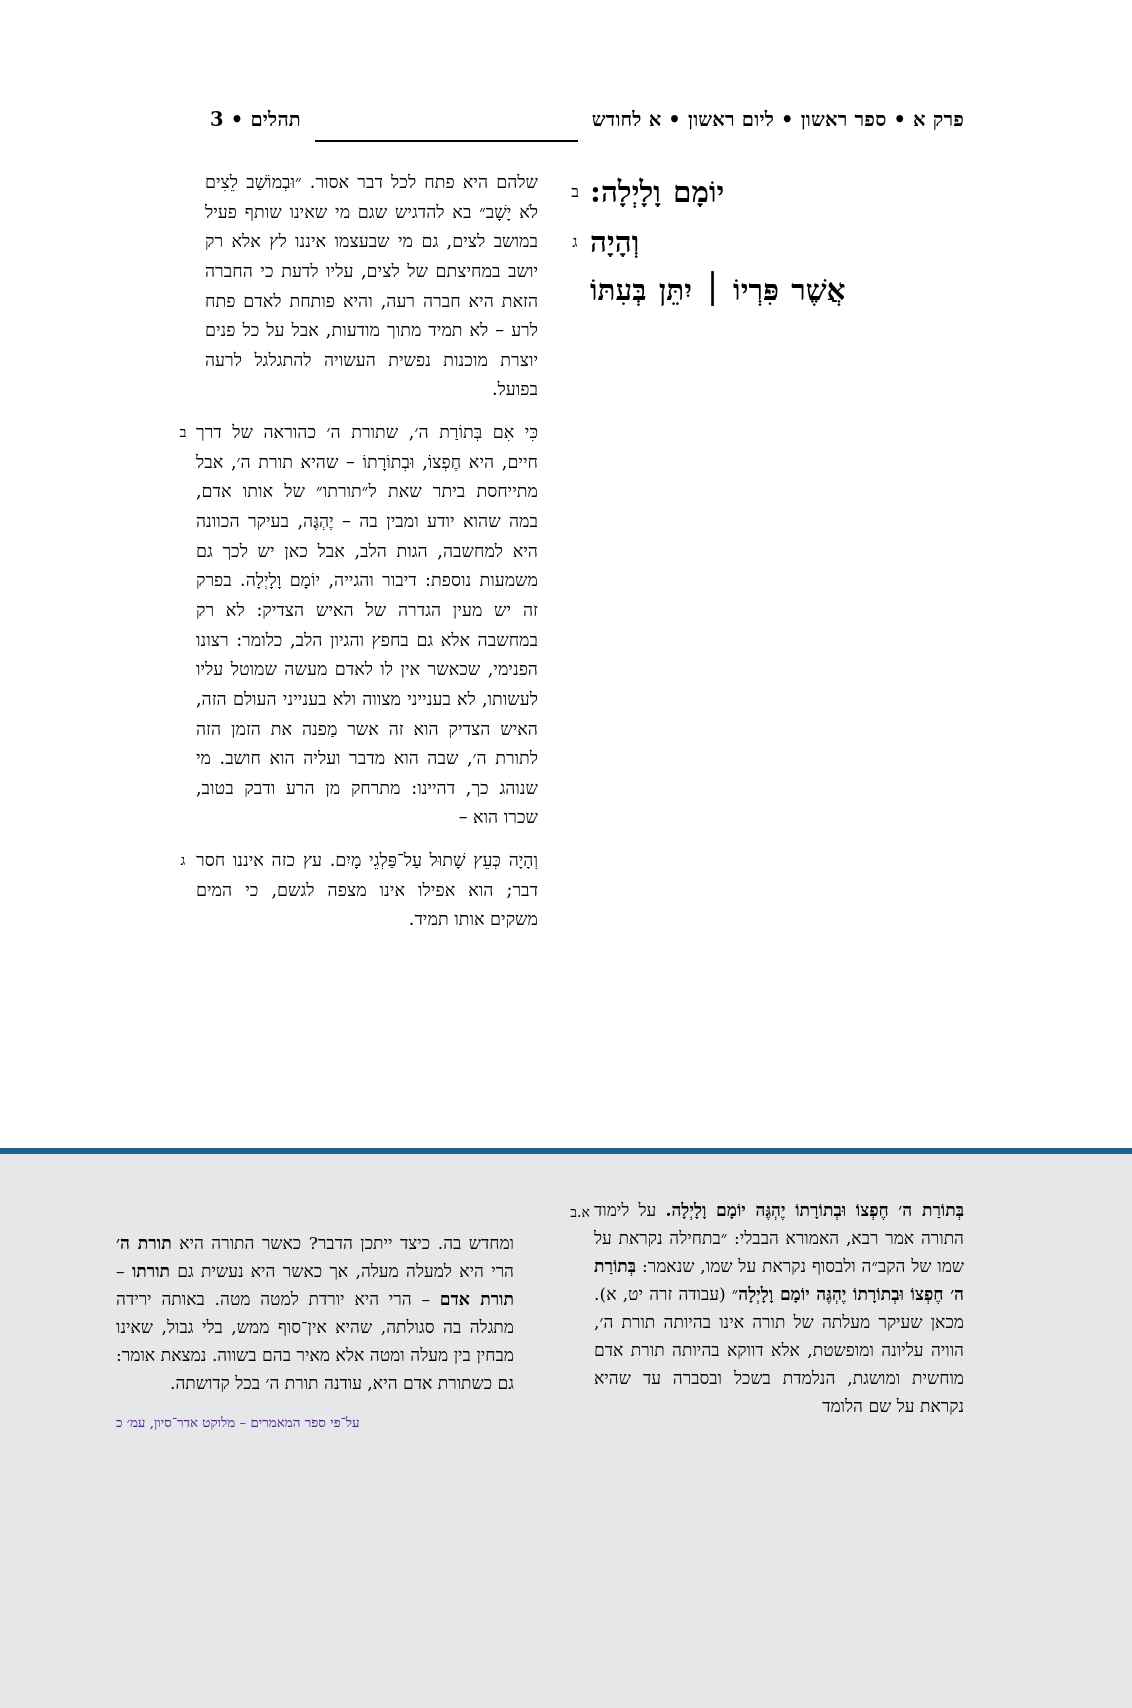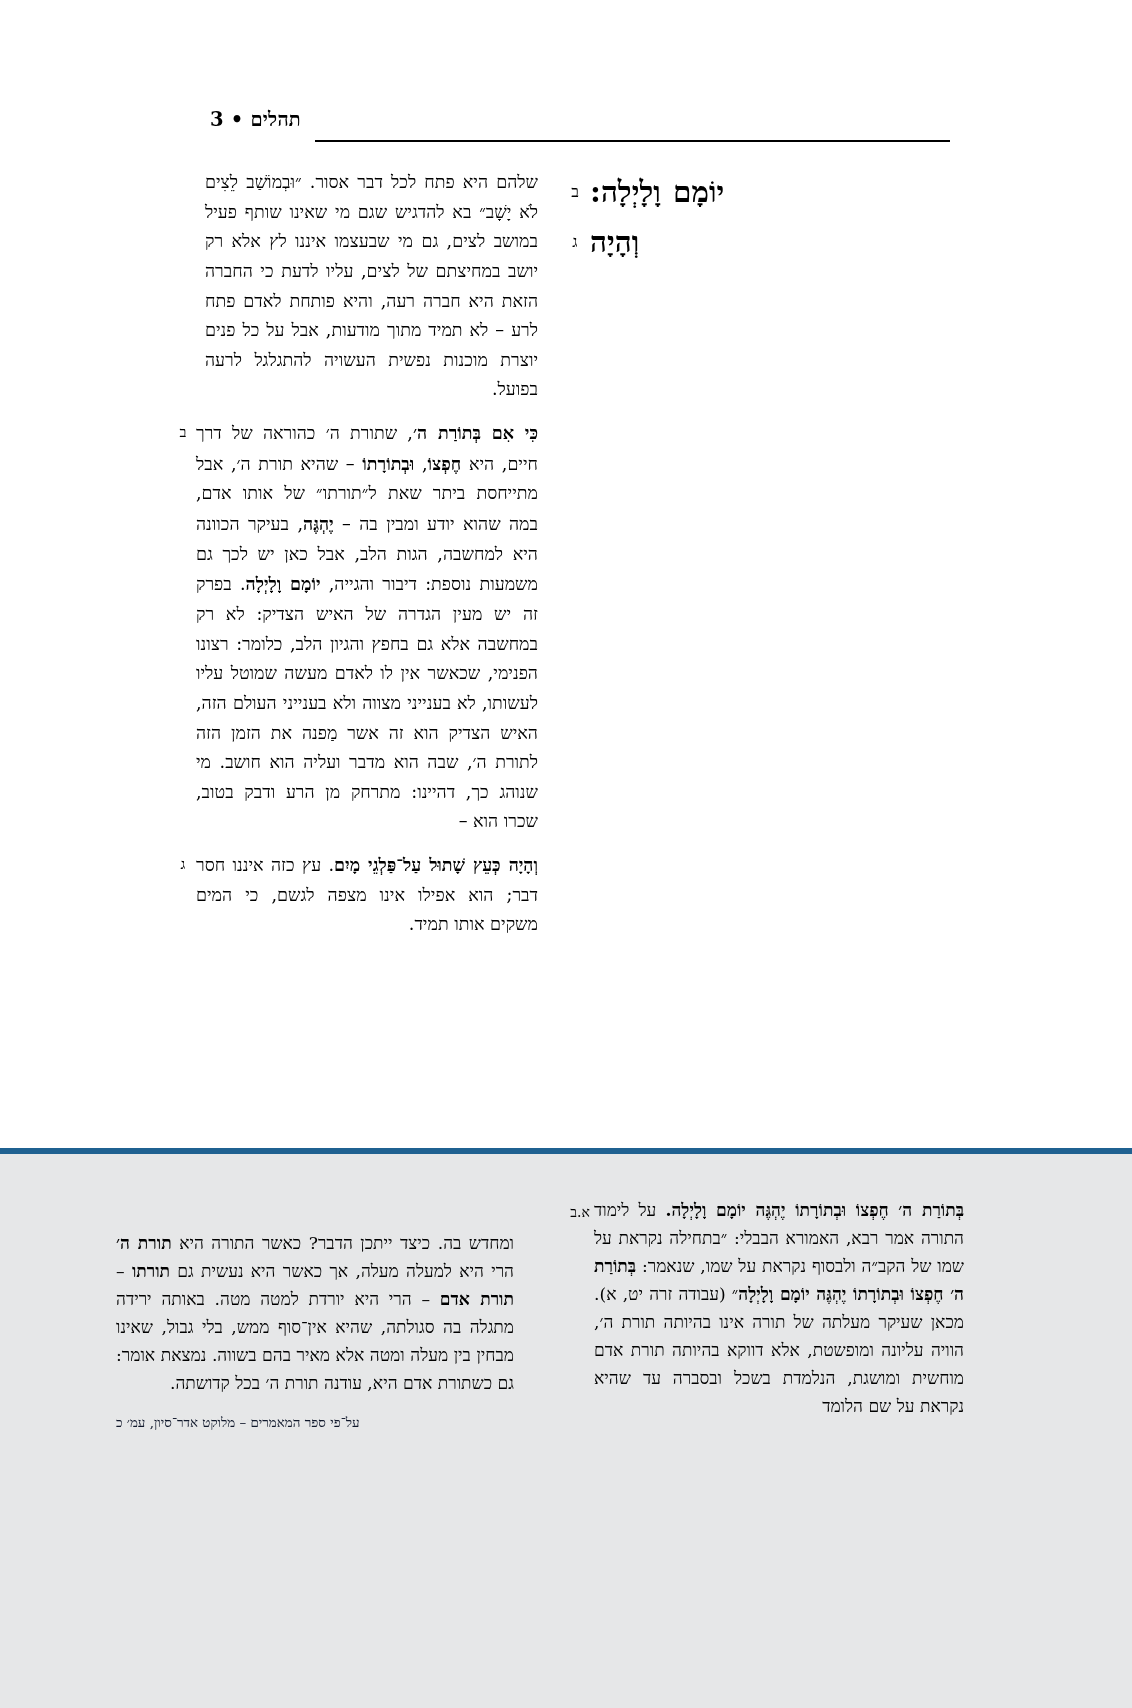--- a/index.html
+++ b/index.html
@@ -135,21 +135,21 @@
     text-align: justify;
     text-align-last: right;
     direction: rtl;
     hyphens: none;
   }
   .comm-body.first-para {
     text-align: justify;
     margin-left: 9px;
   }
   b.lemma {
-    font-weight: 700;
+    font-weight: 400;
     margin-top: 8px;
   }
 
   
   .bottom-rule {
     position: absolute;
     left: 0;
     right: 0;
     top: 1148px;
     height: 6px;
@@ -214,48 +214,50 @@
     text-align: justify;
     text-align-last: right;
     direction: rtl;
   }
   .source-line {
     margin-top: 18px;
     font-family: "DejaVu Serif", "Liberation Serif", serif;
     font-size: 13.4px;
     text-align: left;
     direction: rtl;
-    color: #0f172a;
+    color: #4c1d95;
   }
   .bold-lemma { font-weight: 700; }
 </style>
 </head>
 <body>
 
 <div class="page">
 
   <div class="running-head">
+    <span class="rh-right">פרק א • ספר ראשון • ליום ראשון • א לחודש</span>
     <span class="rh-rule"></span>
     <span class="rh-left">תהלים • 3</span>
   </div>
 
   <div class="body-area">
 
     <div class="scripture-col">
 
       <div class="verse-block">
         <div class="verse-text">
           <div>יוֹמָם וָלָיְלָה:</div>
         </div>
         <div class="verse-marker">ב</div>
       </div>
 
       <div class="verse-block">
         <div class="verse-text">
           <div>וְהָיָה</div>
+          <div>אֲשֶׁר פִּרְיוֹ ׀ יִתֵּן בְּעִתּוֹ</div>
         </div>
         <div class="verse-marker">ג</div>
       </div>
 
     </div>
 
     <div class="commentary-col">
 
       <div class="comm-para">
         <div class="comm-body first-para">שלהם היא פתח לכל דבר אסור. ״וּבְמוֹשַׁב לֵצִים לֹא יָשָׁב״ בא להדגיש שגם מי שאינו שותף פעיל במושב לצים, גם מי שבעצמו איננו לץ אלא רק יושב במחיצתם של לצים, עליו לדעת כי החברה הזאת היא חברה רעה, והיא פותחת לאדם פתח לרע – לא תמיד מתוך מודעות, אבל על כל פנים יוצרת מוכנות נפשית העשויה להתגלגל לרעה בפועל.</div>

